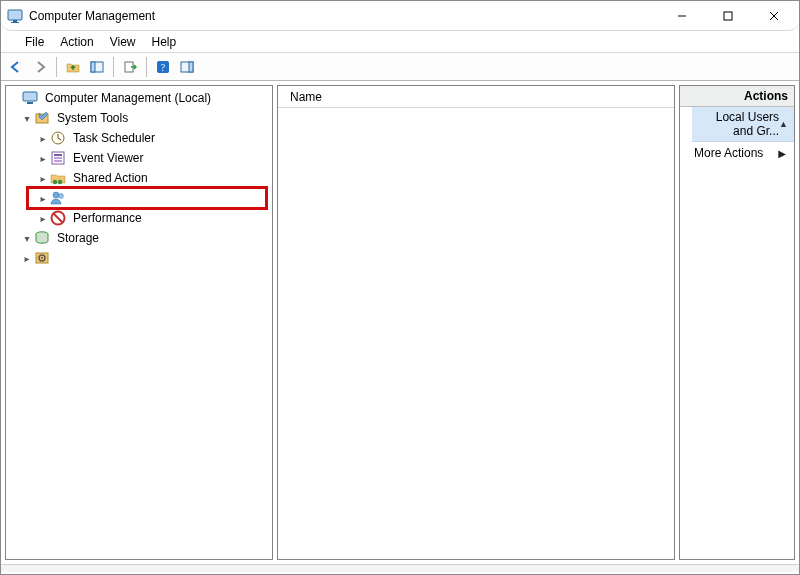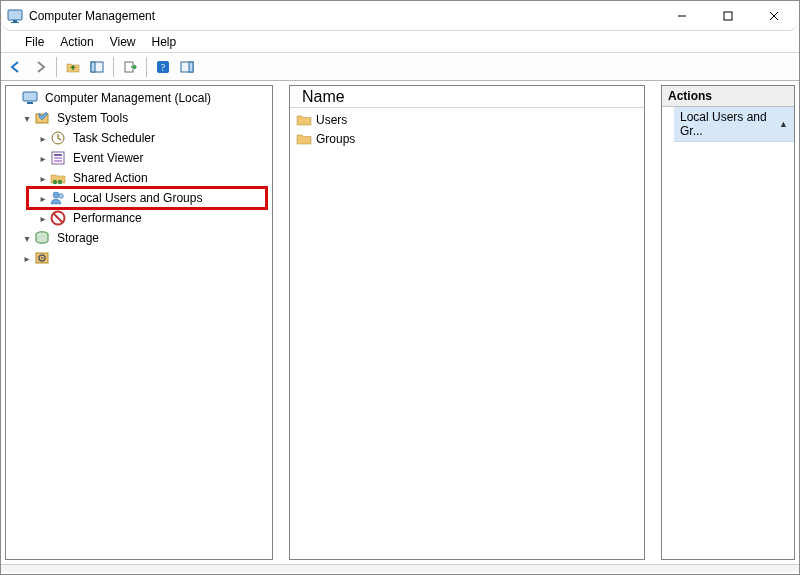--- a/index.html
+++ b/index.html
@@ -59,27 +59,28 @@
     border:1px solid transparent;
     display:flex; align-items:center; justify-content:center;
     border-radius:2px;
   }
   .tool-sep { width:1px; height:20px; background:#c0c0c0; margin:0 3px;}
   
   .main {
     display:flex;
     height: calc(575px - 30px - 22px - 28px - 12px);
     padding:4px;
-    gap:16px;
+    gap:4px;
     background:#fff;
+    text-align:right;
   }
   .panel { border:1px solid #828282; background:#fff; overflow:auto; }
   .tree-panel { width:268px; }
   .list-panel { flex:1; }
-  .actions-panel { width:134px; display:flex; flex-direction:column;}
+  .actions-panel { width:116px; display:flex; flex-direction:column;}
   
   .tree { padding:2px 0; }
   .tree-row {
     display:flex; align-items:center;
     height:20px;
     padding-left:2px;
     white-space:nowrap;
     position:relative;
   }
   .tree-row .twisty {
@@ -96,21 +97,21 @@
     position:absolute;
     left:20px; right:4px; top:-2px; bottom:-2px;
     pointer-events:none;
   }
   
   .list-header {
     height:22px; border-bottom:1px solid #d8d8d8;
     display:flex; align-items:center;
     padding-left:6px;
     background:#fff;
-    font-size:16px;
+    font-size:12px;
   }
   .list-header .col { padding:2px 6px;}
   .list-body { padding:2px 2px; }
   .list-row { display:flex; align-items:center; height:19px; padding-left:4px;}
   .list-row .ficon { width:16px; height:16px; margin-right:4px; display:inline-flex; align-items:center; justify-content:center;}
   
   .actions-title {
     background:#eef0f0;
     border-bottom:1px solid #bdbdbd;
     font-weight:700;
@@ -283,21 +284,20 @@
 
       <div class="tree-row depth-2" style="position:relative;">
         <span class="twisty">▸</span>
         <span class="ticon">
             <svg viewBox="0 0 16 16">
               <circle cx="6" cy="5" r="3" fill="#6fa8dc" stroke="#2c6aa0" stroke-width="0.5"></circle>
               <path d="M1 14 a5 5 0 0 1 10 0 z" fill="#6fa8dc" stroke="#2c6aa0" stroke-width="0.5"></path>
               <circle cx="11" cy="6" r="2.4" fill="#9fc5e8" stroke="#2c6aa0" stroke-width="0.5"></circle>
             </svg>
           </span>
-        <span class="label">Local Users and Groups</span>
         <span class="highlight-box"></span>
       </div>
 
       <div class="tree-row depth-2">
         <span class="twisty">▸</span>
         <span class="ticon">
             <svg viewBox="0 0 16 16">
               <circle cx="8" cy="8" r="6.5" fill="none" stroke="#c43131" stroke-width="2"></circle>
               <line x1="3" y1="3" x2="13" y2="13" stroke="#c43131" stroke-width="2"></line>
             </svg>
@@ -328,44 +328,30 @@
             </svg>
           </span>
       </div>
 
     </div>
   </div>
 
   <div class="panel list-panel">
     <div class="list-header">
       <div class="col">Name</div>
-    </div>
-    <div class="list-body">
-      <div class="list-row">
-        <span class="ficon">
-            <svg viewBox="0 0 16 16">
-              <path class="folder-svg" d="M1 4h5l1.5 1.5H15V13H1z"></path>
-            </svg>
-          </span>
-        <span>Users</span>
-      </div>
-      <div class="list-row">
-        <span class="ficon">
-            <svg viewBox="0 0 16 16">
-              <path class="folder-svg" d="M1 4h5l1.5 1.5H15V13H1z"></path>
-            </svg>
-          </span>
-        <span>Groups</span>
-      </div>
     </div>
   </div>
 
   <div class="panel actions-panel">
     <div class="actions-title">Actions</div>
     <div class="actions-group-head">
       <span>Local Users and Gr...</span>
       <span class="up">▲</span>
     </div>
+    <div class="actions-item">
+      <span>More Actions</span>
+      <span class="arrow">▶</span>
+    </div>
   </div>
 
 </div>
 
 <div class="statusbar"></div>
 
 </body></html>

